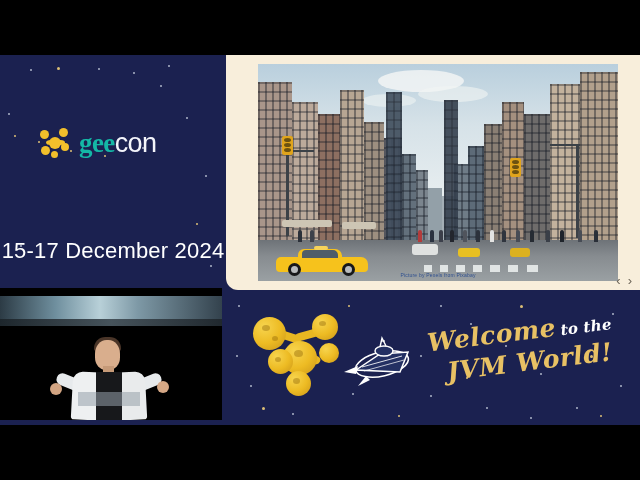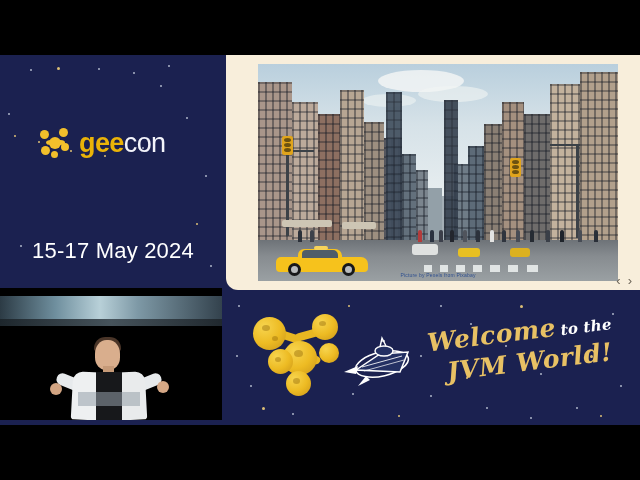--- a/index.html
+++ b/index.html
@@ -29,21 +29,21 @@
   .lm-c { width:12px; height:12px; left:9px;  top:9px; }
   .lm-1 { width:9px;  height:9px;  left:0px;  top:2px; }
   .lm-2 { width:9px;  height:9px;  left:19px; top:0px; }
   .lm-3 { width:8px;  height:8px;  left:21px; top:15px;}
   .lm-4 { width:9px;  height:9px;  left:1px;  top:18px;}
   .lm-5 { width:7px;  height:7px;  left:11px; top:23px;}
   .lm-bar1{ width:10px;height:5px; left:6px;  top:12px; border-radius:3px;}
   .lm-bar2{ width:9px; height:5px; left:16px; top:12px; border-radius:3px;}
 
   #logo-text { font-size:27px; letter-spacing:-0.6px; line-height:1; }
-  #logo-text .b { font-weight:700; color:#eab308; }
+  #logo-text .b { font-weight:700; color:#14b8a6;font-family:Liberation Serif, serif; }
   #logo-text .l { font-weight:300; color:#f3f4fa; }
 
   #city {
     position:absolute; left:0; right:0; top:148px; text-align:center;
     font-size:27px; font-weight:400; color:#e4b94a; letter-spacing:1.2px;
   }
   #dates {
     position:absolute; left:0; right:0; top:183px; text-align:center;
     font-size:22px; font-weight:400; color:#ffffff; letter-spacing:0.2px;
   }
@@ -230,21 +230,21 @@
           <i class="lm-c"></i>
             <i class="lm-1"></i>
             <i class="lm-2"></i>
           <i class="lm-3"></i>
             <i class="lm-4"></i>
             <i class="lm-5"></i>
         </div>
         <div id="logo-text"><span class="b">gee</span><span class="l">con</span></div>
       </div>
 
-      <div id="dates">15-17 May 2024</div>
+      <div id="dates">15-17 December 2024</div>
     </div>
 
     <div id="photopanel">
       <div id="photo">
         <div class="sky"></div>
         <div class="cloud" style="left:120px;top:6px;width:86px;height:22px;"></div>
         <div class="cloud" style="left:160px;top:22px;width:70px;height:16px;opacity:.6;"></div>
         <div class="cloud" style="left:104px;top:30px;width:54px;height:13px;opacity:.55;"></div>
 
         <div class="bld" style="left:0;width:34px;height:160px;background:#a9968a;">

